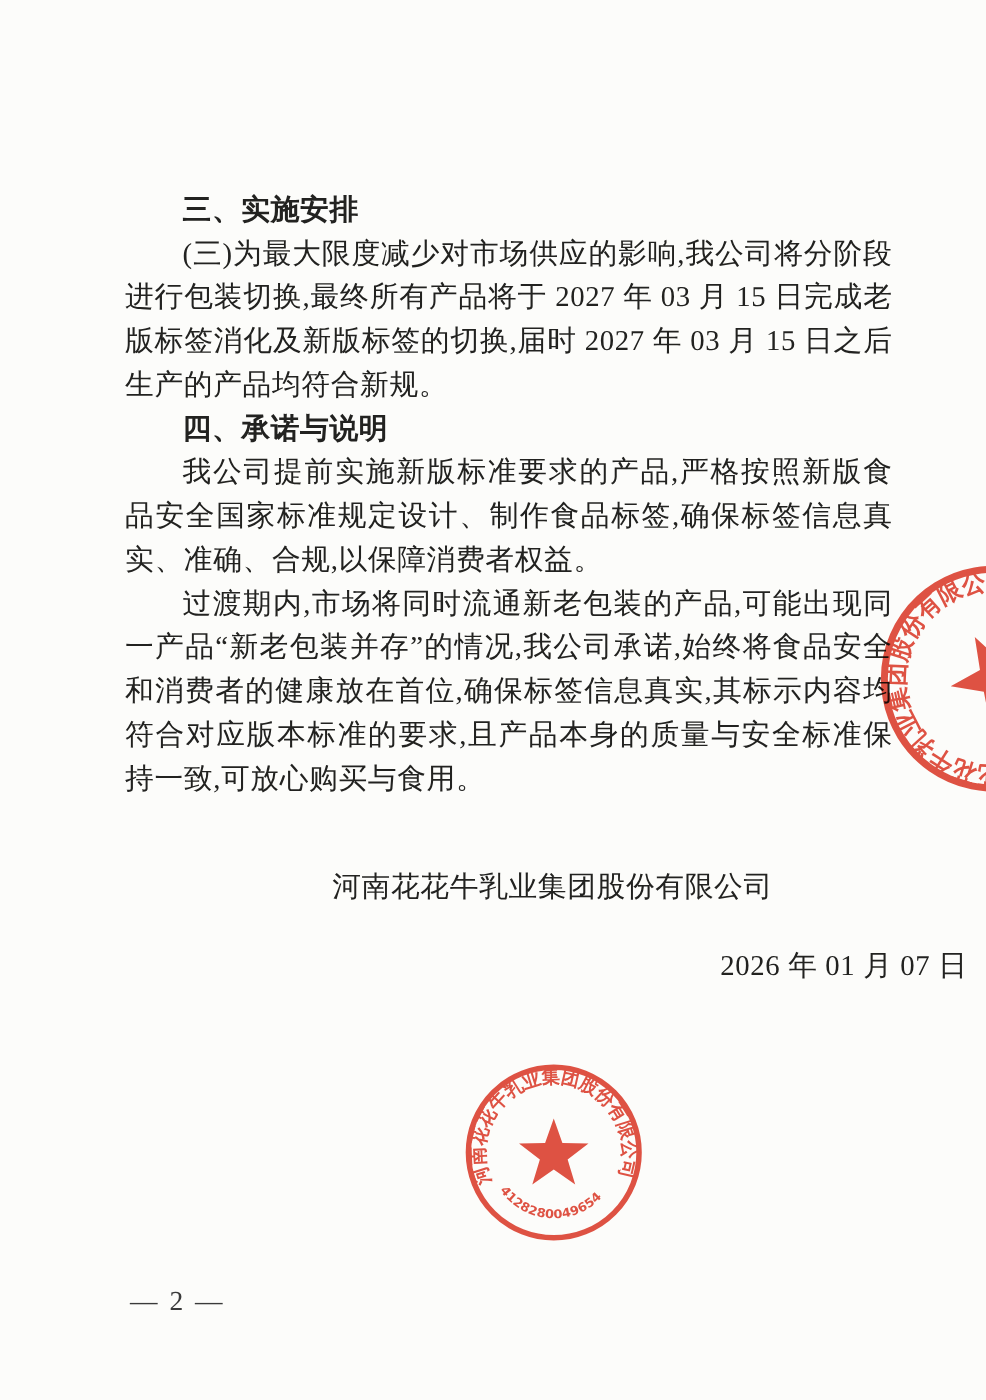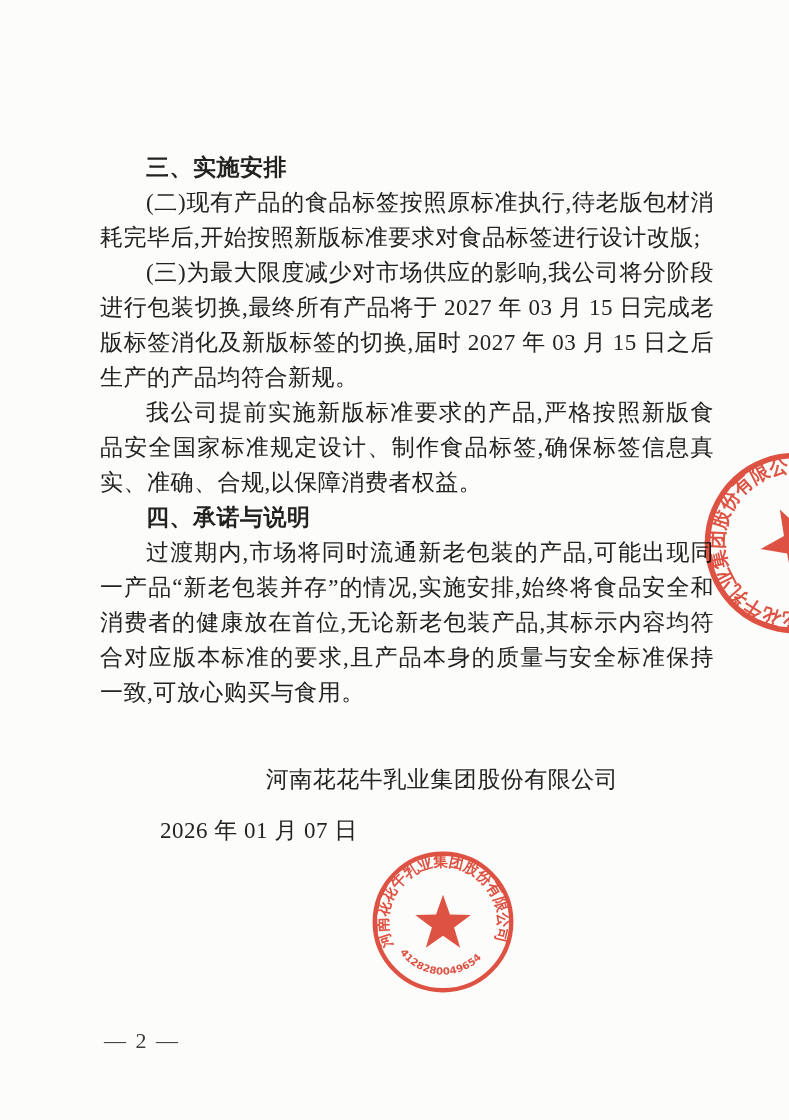--- a/index.html
+++ b/index.html
@@ -11,21 +11,21 @@
     color:var(--ink);
   }
   .doc-body {
     position:absolute; left:100px; top:150px; width:614px;
     font-size:23px; line-height:35px; letter-spacing:0.5px;
   }
   .sec { margin:0; text-indent:2em; text-align:justify; }
   .heading { font-weight:700; font-family:Liberation Serif, serif; }
   .signature { margin-top:52px; }
   .sig-company { text-align:center; transform:translateX(35px); text-indent:0; }
-  .sig-date   { margin-top:16px; text-align:left; transform:translateX(60px); text-indent:0; }
+  .sig-date   { margin-top:28px; text-align:right; transform:translateX(60px); text-indent:0; }
   .page-number {
     position:absolute; left:104px; top:1028px;
     font-size:22px; letter-spacing:2px; color:#3a3a3a;
   }
   .stamp { position:absolute; mix-blend-mode:multiply; opacity:0.88; }
   .stamp-main { left:365px; top:844px; }
   .stamp-edge { left:695px; top:443px; transform:rotate(-100deg); }
   .seal-ring { fill:none; stroke:var(--seal); stroke-width:4.5px; }
   .seal-star { fill:var(--seal); }
   .seal-arc-text {
@@ -38,25 +38,24 @@
   }
 </style>
 </head>
 <body>
 
 <div class="page" style="background: rgb(252, 252, 250);">
 
   <div class="doc-body">
 
   <p class="sec heading">三、实施安排</p>
-      <p class="sec paragraph">(二)现有产品的食品标签按照原标准执行,待老版包材消耗完毕后,开始按照新版标准要求对食品标签进行设计改版;</p>
       <p class="sec paragraph">(三)为最大限度减少对市场供应的影响,我公司将分阶段进行包装切换,最终所有产品将于 2027 年 03 月 15 日完成老版标签消化及新版标签的切换,届时 2027 年 03 月 15 日之后生产的产品均符合新规。</p>
+      <p class="sec heading">四、承诺与说明</p>
       <p class="sec paragraph">我公司提前实施新版标准要求的产品,严格按照新版食品安全国家标准规定设计、制作食品标签,确保标签信息真实、准确、合规,以保障消费者权益。</p>
-      <p class="sec heading">四、承诺与说明</p>
-      <p class="sec paragraph">过渡期内,市场将同时流通新老包装的产品,可能出现同一产品“新老包装并存”的情况,实施安排,始终将食品安全和消费者的健康放在首位,无论新老包装产品,其标示内容均符合对应版本标准的要求,且产品本身的质量与安全标准保持一致,可放心购买与食用。</p>
+      <p class="sec paragraph">过渡期内,市场将同时流通新老包装的产品,可能出现同一产品“新老包装并存”的情况,我公司承诺,始终将食品安全和消费者的健康放在首位,确保标签信息真实,其标示内容均符合对应版本标准的要求,且产品本身的质量与安全标准保持一致,可放心购买与食用。</p>
       <div class="signature">
         <div class="sig-company">河南花花牛乳业集团股份有限公司</div>
         <div class="sig-date">2026 年 01 月 07 日</div>
       </div>
     </div>
 
   <svg class="stamp stamp-main" width="156" height="156" viewBox="0 0 160 160" aria-hidden="true">
     <defs>
       <path id="arcTopA" d="M 28.4 104.1 A 57 57 0 1 1 131.6 104.1"></path>
       <path id="arcBotA" d="M 35.8 111 A 54 54 0 0 0 124.2 111"></path>

